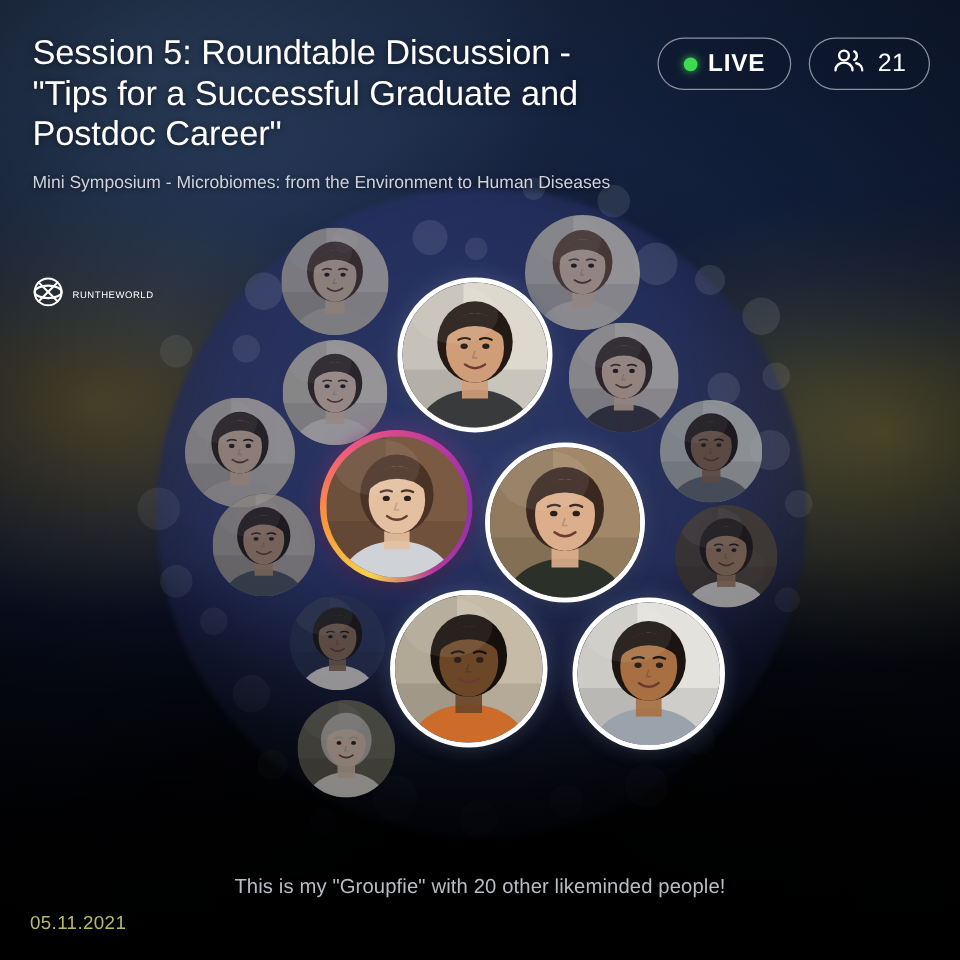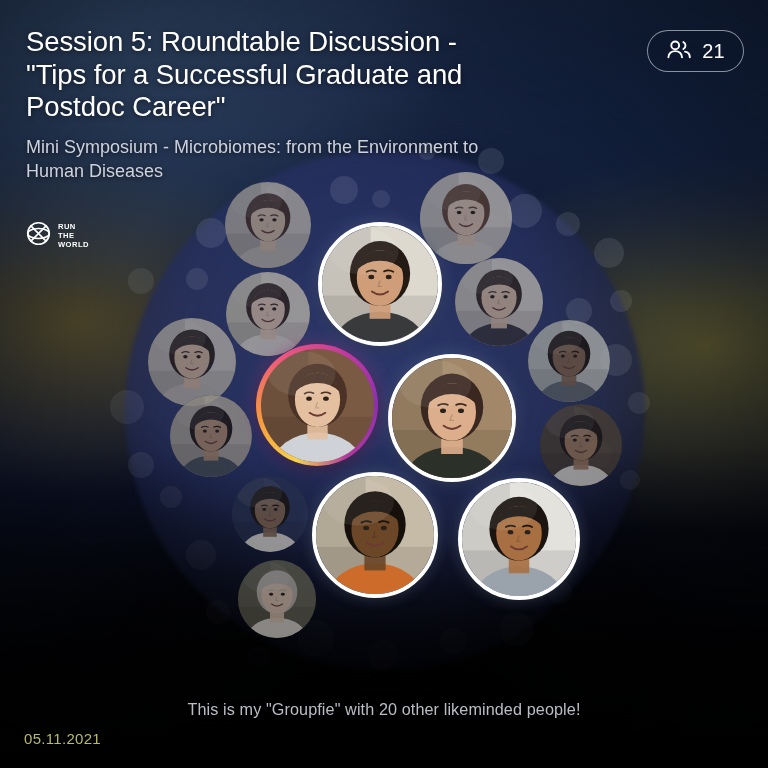--- a/index.html
+++ b/index.html
@@ -73,21 +73,21 @@
     font-size: 27.5px;
     line-height: 1.19;
     font-weight: 400;
     letter-spacing: -0.1px;
     text-shadow: 0 1px 5px rgba(0,0,0,0.55);
   }
 
   .session-subtitle {
     margin-top: 12px;
     color: #cdd2dc;
-    font-size: 18px;
+    font-size: 14px;
     line-height: 1.3;
     font-weight: 400;
     text-shadow: 0 1px 4px rgba(0,0,0,0.6);
   }
 
   .header-right {
     display: flex;
     align-items: center;
     gap: 14px;
     padding-top: 4px;
@@ -129,25 +129,25 @@
     position: absolute;
     left: 26px; top: 221px;
     display: flex;
     align-items: center;
     gap: 7px;
     z-index: 40;
   }
   .logo-mark { display: block; flex: none; }
   .logo-wordmark {
     display: flex;
-    flex-direction: column;
+    flex-direction: row;
     justify-content: center;
     color: #ffffff;
     font-size: 7.6px;
-    font-weight: 700;
+    font-weight: 400;
     line-height: 1.22;
     letter-spacing: 0.45px;
   }
 
   
   .avatar {
     position: absolute;
     border-radius: 50%;
     overflow: hidden;
     background: #2a3150;
@@ -540,20 +540,24 @@
 
   <div class="header">
 
     <div class="title-block">
       <div class="session-title">Session 5: Roundtable Discussion - "Tips for a Successful Graduate and Postdoc Career"</div>
       <div class="session-subtitle">Mini Symposium - Microbiomes: from the Environment to Human Diseases</div>
     </div>
 
     <div class="header-right">
 
+      <div class="pill">
+        <span class="live-dot"></span>
+        <span class="pill-label">LIVE</span>
+      </div>
 
       <div class="pill count-pill">
         <span class="people-icon">
           <svg width="26" height="19" viewBox="0 0 26 19" fill="none" stroke="#ffffff" stroke-width="1.9" stroke-linecap="round" stroke-linejoin="round">
             <circle cx="9.2" cy="5.4" r="3.9"></circle>
             <path d="M2.4 17.2c0-3.6 3.0-6.1 6.8-6.1s6.8 2.5 6.8 6.1"></path>
             <path d="M17.4 2.1a3.9 3.9 0 0 1 0 6.9"></path>
             <path d="M19.0 11.6c2.9.5 4.8 2.8 4.8 5.6"></path>
           </svg>
         </span>

